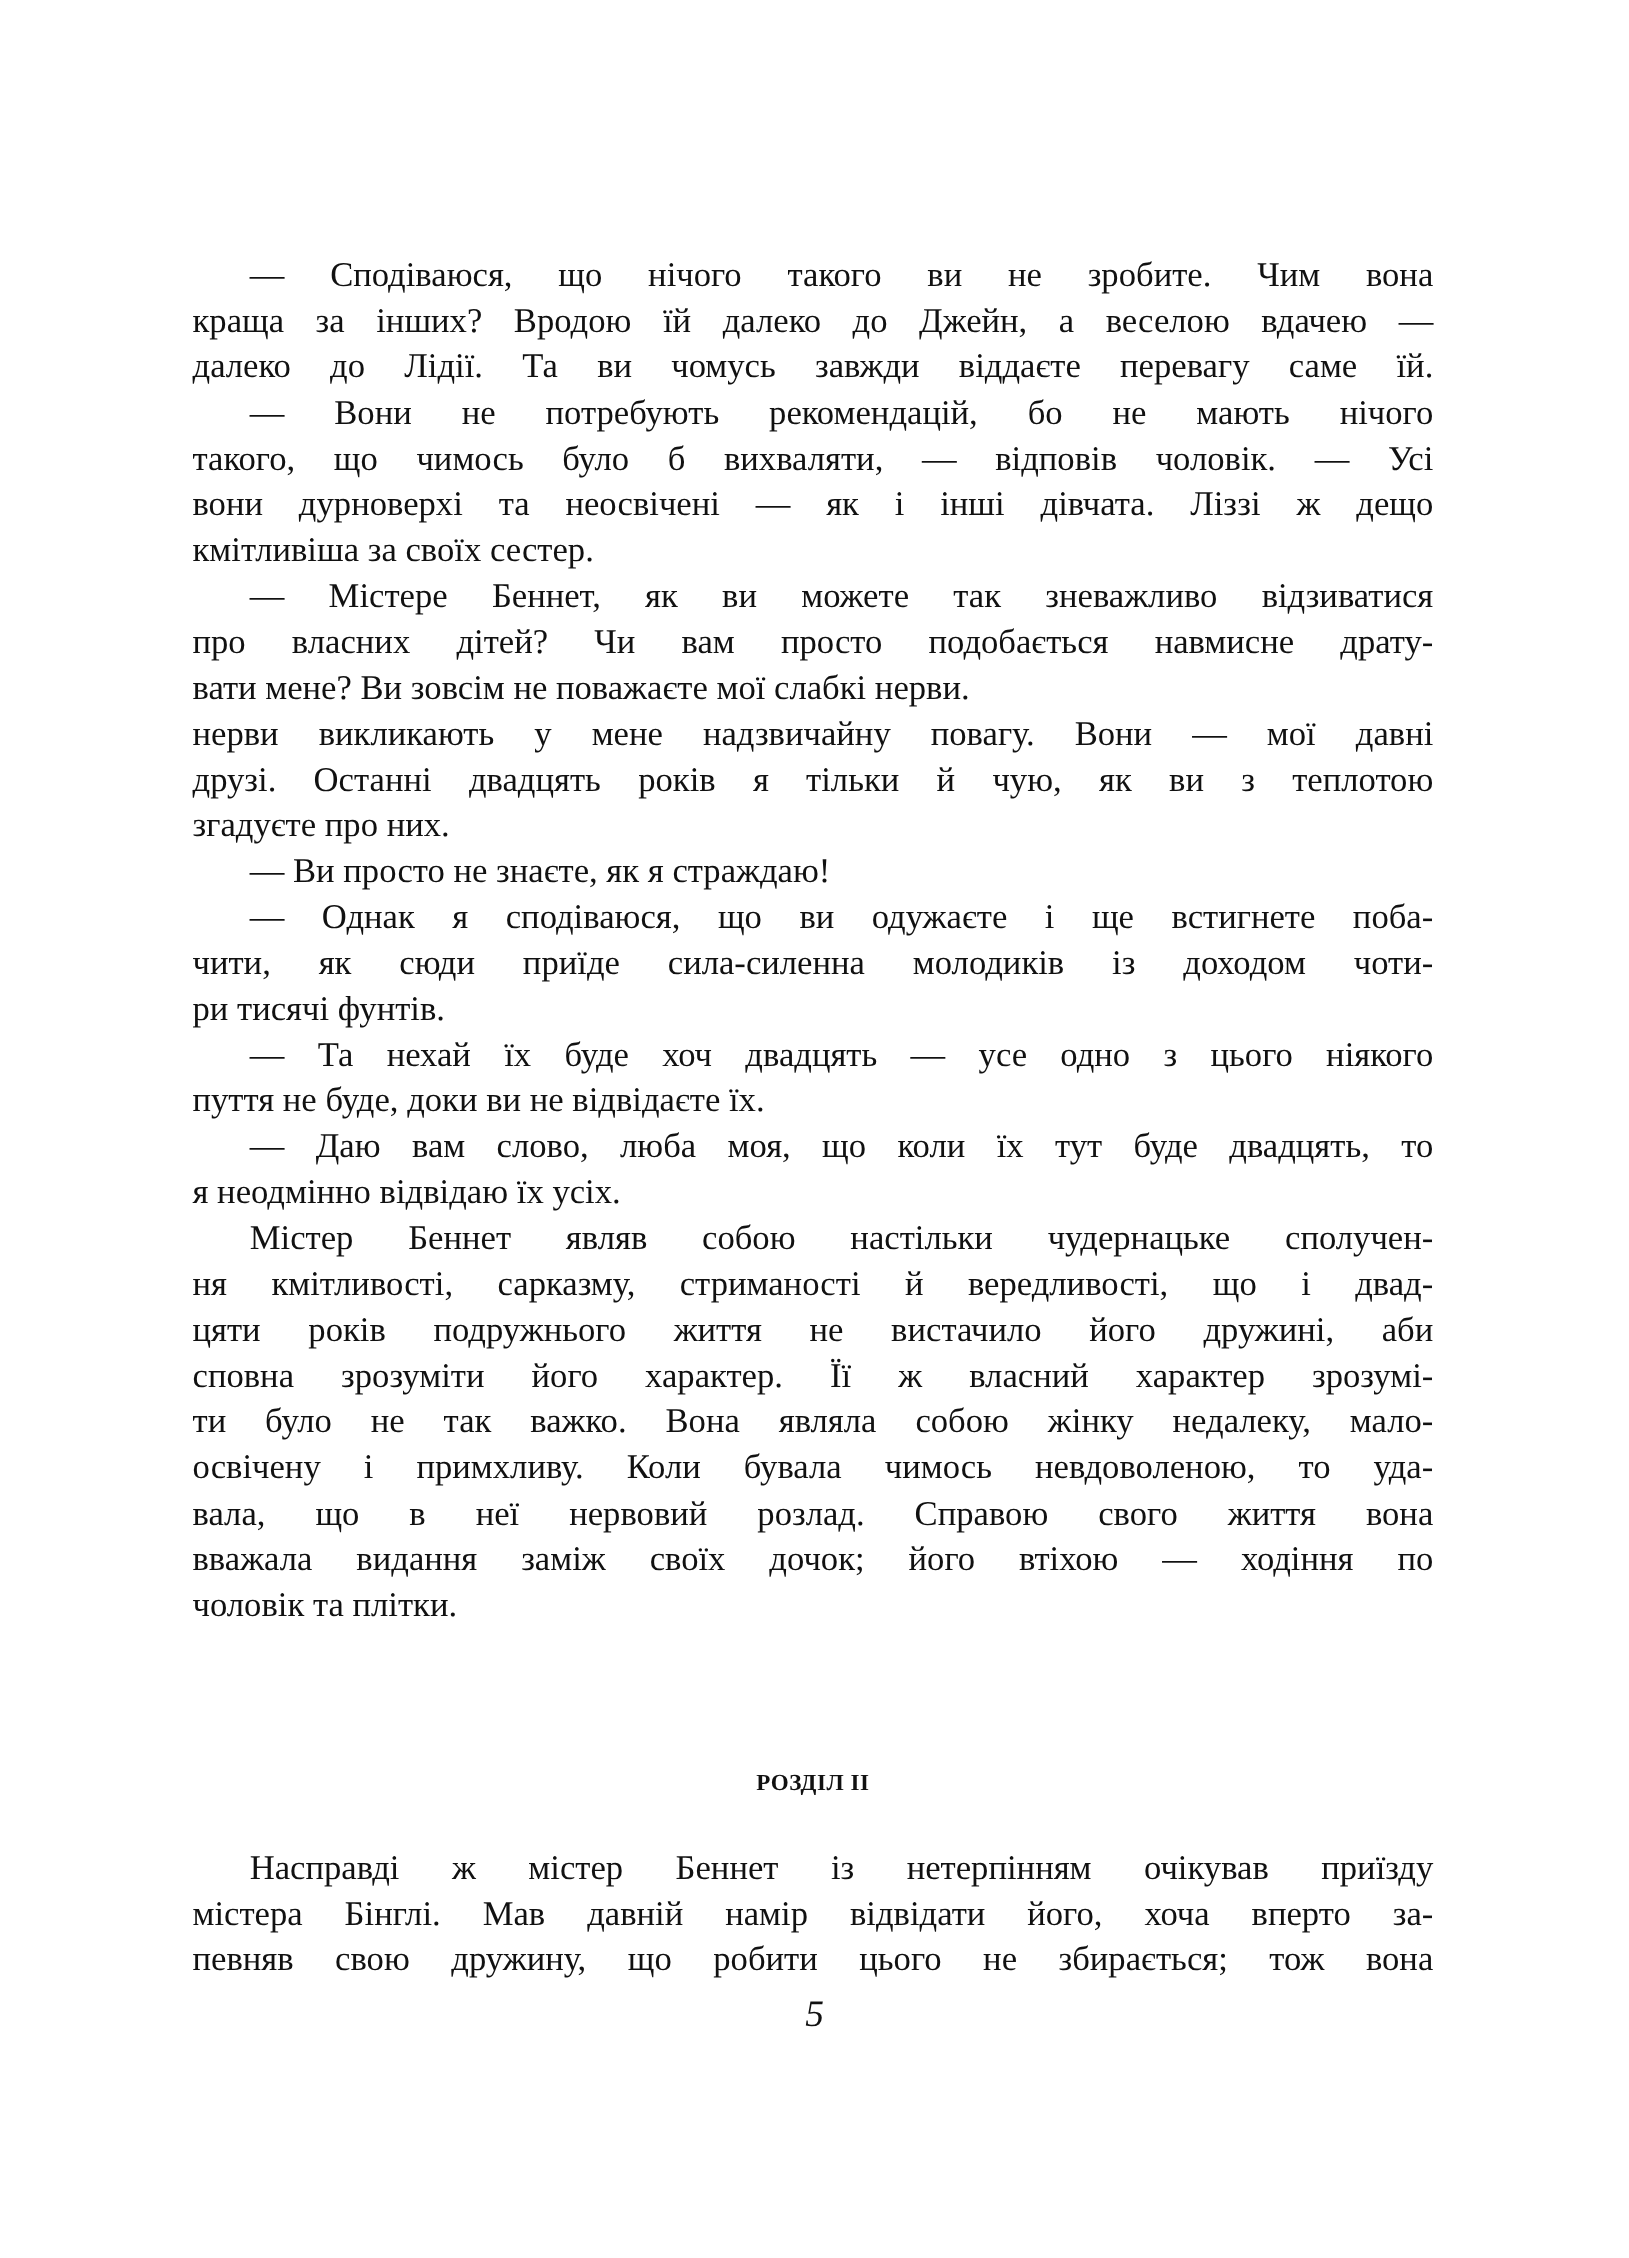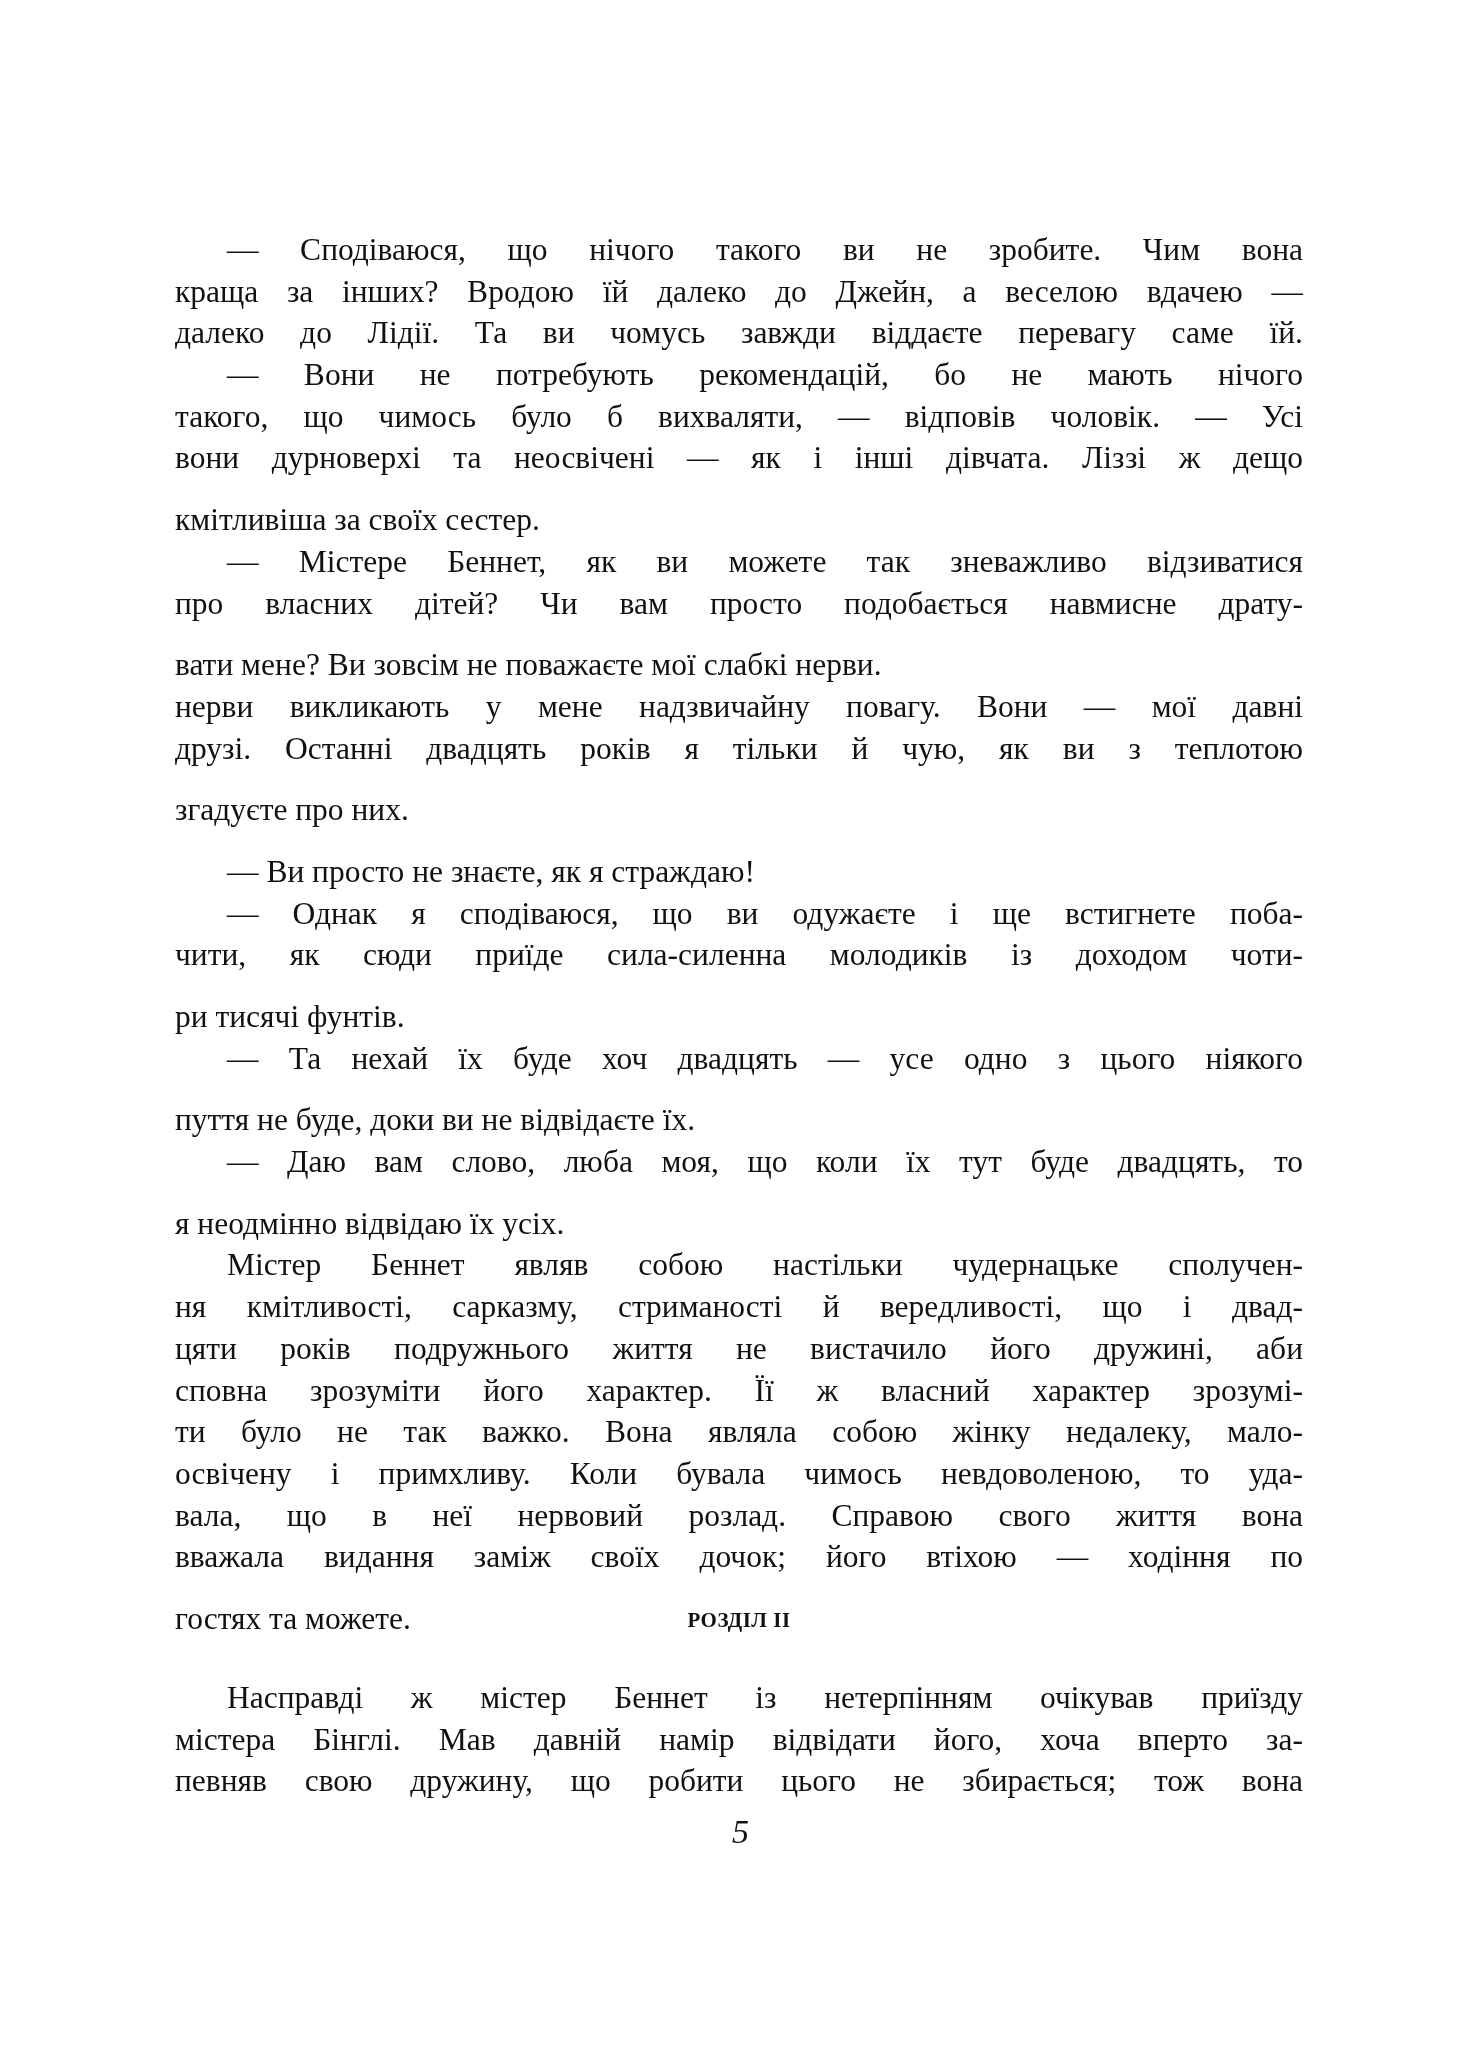--- a/index.html
+++ b/index.html
@@ -41,21 +41,20 @@
     white-space: nowrap;
     text-align: justify;
     text-align-last: justify;
     word-spacing: 0;
   }
   .line.indent {
     padding-left: 52px;
   }
   .line.last {
     text-align-last: left;
-    margin-top: 20px;
   }
   .chapter-heading {
     position: absolute;
     left: 175px;
     width: 1128px;
     top: 1600px;
     text-align: center;
     font-weight: bold;
     font-size: 21px;
     line-height: 40px;
@@ -99,21 +98,21 @@
       <span class="line indent">— Даю вам слово, люба моя, що коли їх тут буде двадцять, то</span>
       <span class="line last">я неодмінно відвідаю їх усіх.</span>
       <span class="line indent">Містер Беннет являв собою настільки чудернацьке сполучен-</span>
       <span class="line">ня кмітливості, сарказму, стриманості й вередливості, що і двад-</span>
       <span class="line">цяти років подружнього життя не вистачило його дружині, аби</span>
       <span class="line">сповна зрозуміти його характер. Її ж власний характер зрозумі-</span>
       <span class="line">ти було не так важко. Вона являла собою жінку недалеку, мало-</span>
       <span class="line">освічену і примхливу. Коли бувала чимось невдоволеною, то уда-</span>
       <span class="line">вала, що в неї нервовий розлад. Справою свого життя вона</span>
       <span class="line">вважала видання заміж своїх дочок; його втіхою — ходіння по</span>
-      <span class="line last">гостях та можете.</span>
+      <span class="line last">чоловік та плітки.</span>
     </div>
 
   <div class="chapter-heading">РОЗДІЛ II</div>
 
   <div class="column body-block-2" id="section2">
       <span class="line indent">Насправді ж містер Беннет із нетерпінням очікував приїзду</span>
       <span class="line">містера Бінглі. Мав давній намір відвідати його, хоча вперто за-</span>
       <span class="line">певняв свою дружину, що робити цього не збирається; тож вона</span>
     </div>
 

